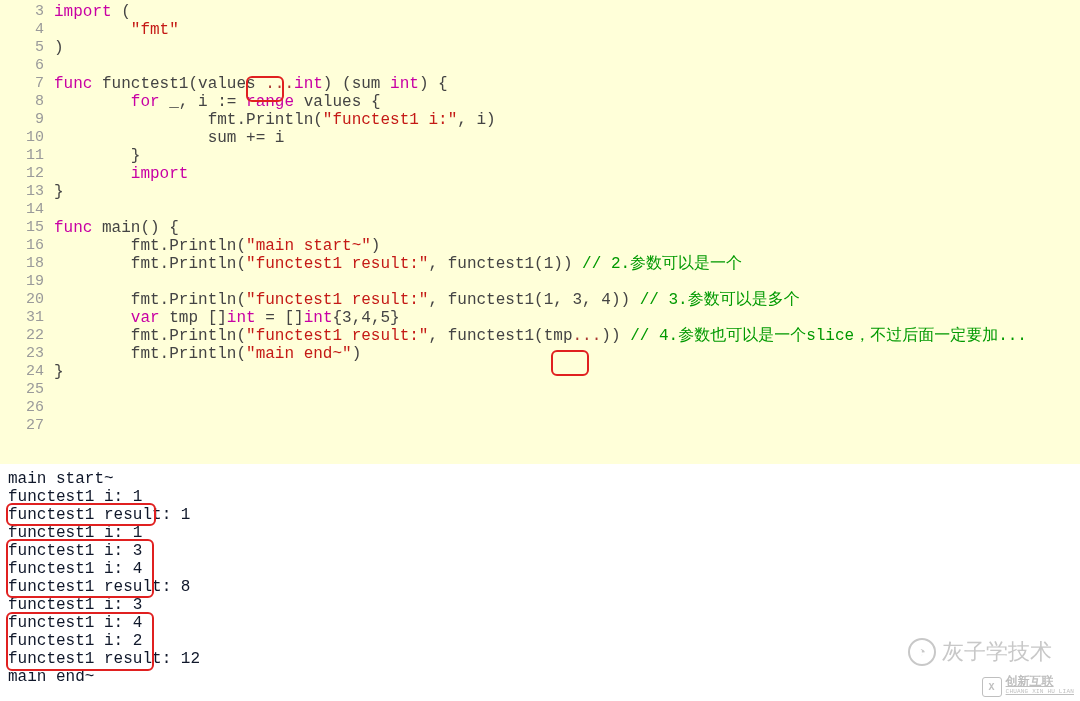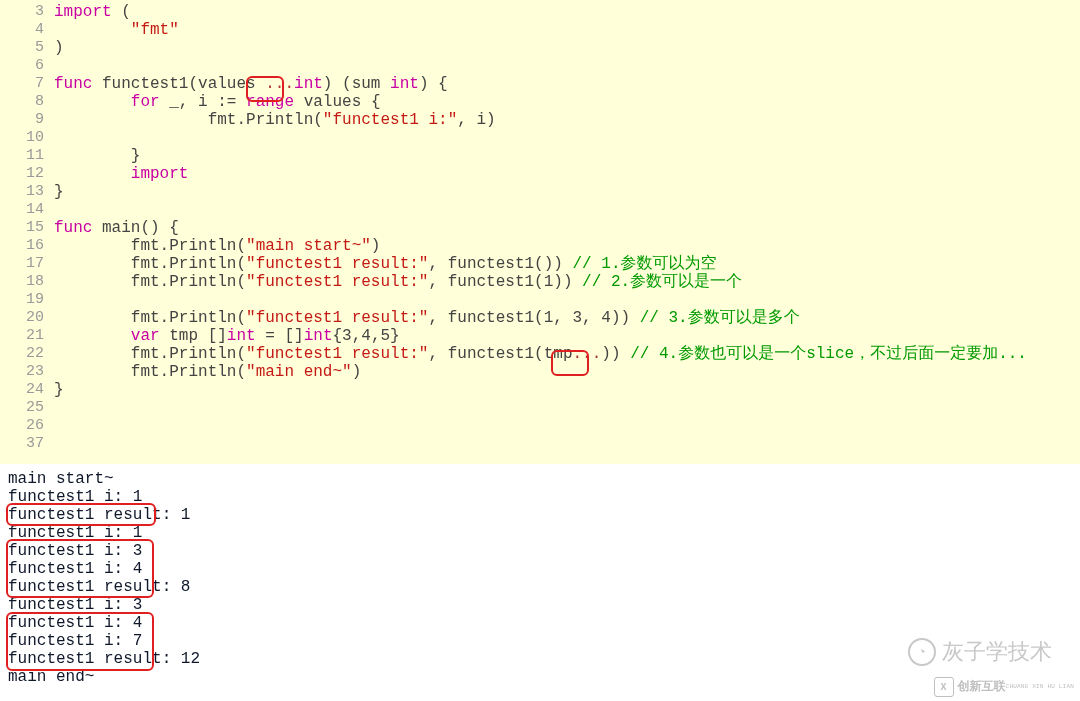--- a/index.html
+++ b/index.html
@@ -23,65 +23,64 @@
 <body>
 
 <div class="code-pane" id="code-pane">
     <div class="code-line"><span class="gutter">3</span><span class="code"><span class="purple">import</span><span> (</span></span></div>
     <div class="code-line"><span class="gutter">4</span><span class="code"><span>        </span><span class="redish">"fmt"</span></span></div>
     <div class="code-line"><span class="gutter">5</span><span class="code"><span>)</span></span></div>
     <div class="code-line"><span class="gutter">6</span><span class="code"></span></div>
     <div class="code-line"><span class="gutter">7</span><span class="code"><span class="purple">func</span><span> functest1(values </span><span class="darkred">...</span><span class="purple">int</span><span>) (sum </span><span class="purple">int</span><span>) {</span></span></div>
     <div class="code-line"><span class="gutter">8</span><span class="code"><span>        </span><span class="purple">for</span><span> _, i := </span><span class="purple">range</span><span> values {</span></span></div>
     <div class="code-line"><span class="gutter">9</span><span class="code"><span>                fmt.Println(</span><span class="redish">"functest1 i:"</span><span>, i)</span></span></div>
-    <div class="code-line"><span class="gutter">10</span></div>
+    <div class="code-line"><span class="gutter">10</span><span class="code"><span>                sum += i</span></span></div>
     <div class="code-line"><span class="gutter">11</span><span class="code"><span>        }</span></span></div>
     <div class="code-line"><span class="gutter">12</span><span class="code"><span>        </span><span class="purple">import</span></span></div>
     <div class="code-line"><span class="gutter">13</span><span class="code"><span>}</span></span></div>
     <div class="code-line"><span class="gutter">14</span><span class="code"></span></div>
     <div class="code-line"><span class="gutter">15</span><span class="code"><span class="purple">func</span><span> main() {</span></span></div>
     <div class="code-line"><span class="gutter">16</span><span class="code"><span>        fmt.Println(</span><span class="redish">"main start~"</span><span>)</span></span></div>
-    <div class="code-line"><span class="gutter">17</span><span class="code"><span>        fmt.Println(</span><span class="redish">"functest1 result:"</span><span>, functest1()) </span><span class="cmt">// 1.参数可以为空</span></span></div>
     <div class="code-line"><span class="gutter">18</span><span class="code"><span>        fmt.Println(</span><span class="redish">"functest1 result:"</span><span>, functest1(1)) </span><span class="cmt">// 2.参数可以是一个</span></span></div>
     <div class="code-line"><span class="gutter">19</span><span class="code"></span></div>
     <div class="code-line"><span class="gutter">20</span><span class="code"><span>        fmt.Println(</span><span class="redish">"functest1 result:"</span><span>, functest1(1, 3, 4)) </span><span class="cmt">// 3.参数可以是多个</span></span></div>
-    <div class="code-line"><span class="gutter">21</span><span class="code"><span>        </span><span class="purple">var</span><span> tmp []</span><span class="purple">int</span><span> = []</span><span class="purple">int</span><span>{3,4,5}</span></span></div>
+    <div class="code-line"><span class="gutter">31</span><span class="code"><span>        </span><span class="purple">var</span><span> tmp []</span><span class="purple">int</span><span> = []</span><span class="purple">int</span><span>{3,4,5}</span></span></div>
     <div class="code-line"><span class="gutter">22</span><span class="code"><span>        fmt.Println(</span><span class="redish">"functest1 result:"</span><span>, functest1(tmp</span><span class="darkred">...</span><span>)) </span><span class="cmt">// 4.参数也可以是一个slice，不过后面一定要加...</span></span></div>
     <div class="code-line"><span class="gutter">23</span><span class="code"><span>        fmt.Println(</span><span class="redish">"main end~"</span><span>)</span></span></div>
     <div class="code-line"><span class="gutter">24</span><span class="code"><span>}</span></span></div>
     <div class="code-line"><span class="gutter">25</span><span class="code"></span></div>
     <div class="code-line"><span class="gutter">26</span><span class="code"></span></div>
-    <div class="code-line"><span class="gutter">37</span><span class="code"></span></div>
+    <div class="code-line"><span class="gutter">27</span><span class="code"></span></div>
   </div>
 <div class="output-pane" id="output-pane">
     <div class="out-line">main start~</div>
     <div class="out-line">functest1 i: 1</div>
     <div class="out-line">functest1 result: 1</div>
     <div class="out-line">functest1 i: 1</div>
     <div class="out-line">functest1 i: 3</div>
     <div class="out-line">functest1 i: 4</div>
     <div class="out-line">functest1 result: 8</div>
     <div class="out-line">functest1 i: 3</div>
     <div class="out-line">functest1 i: 4</div>
-    <div class="out-line">functest1 i: 7</div>
+    <div class="out-line">functest1 i: 2</div>
     <div class="out-line">functest1 result: 12</div>
     <div class="out-line">main end~</div>
   </div>
 
 <div id="redboxes">
     <div class="redbox" style="top: 76px; left: 246px; width: 34px; height: 22px;"></div>
     <div class="redbox" style="top: 350px; left: 551px; width: 34px; height: 22px;"></div>
     <div class="redbox" style="top: 503px; left: 6px; width: 146px; height: 19px;"></div>
     <div class="redbox" style="top: 539px; left: 6px; width: 144px; height: 55px;"></div>
     <div class="redbox" style="top: 612px; left: 6px; width: 144px; height: 55px;"></div>
   </div>
 
 <div class="watermark1">
   <span class="wm-icon">◔</span>
   <span>灰子学技术</span>
 </div>
 <div class="watermark2">
   <span class="wm2-icon">X</span>
-  <span style="display:flex;flex-direction:row;line-height:10px;">
+  <span style="display:flex;flex-direction:column;line-height:10px;text-decoration:underline;">
     <span style="font-size:12px;font-weight:bold;">创新互联</span>
     <span style="font-size:6px;letter-spacing:0.2px;">CHUANG XIN HU LIAN</span>
   </span>
 </div>
 
 </body></html>

